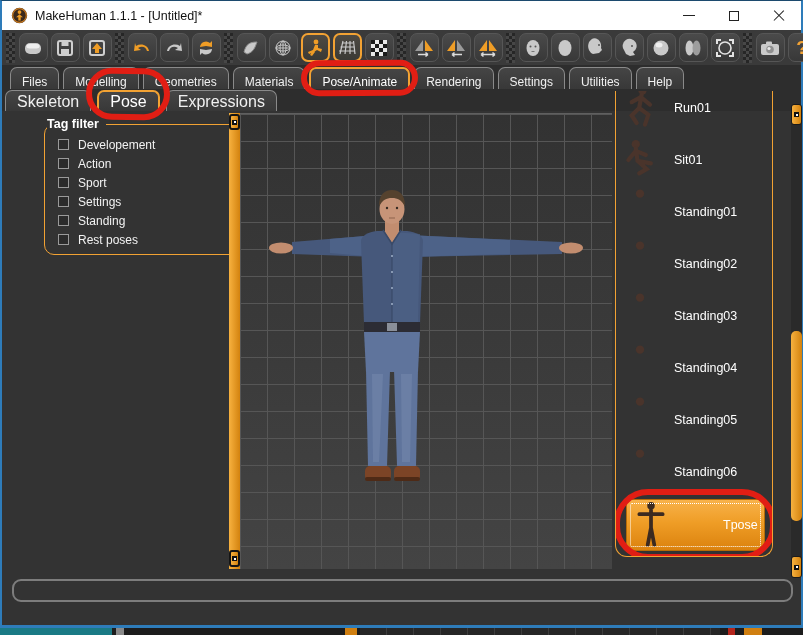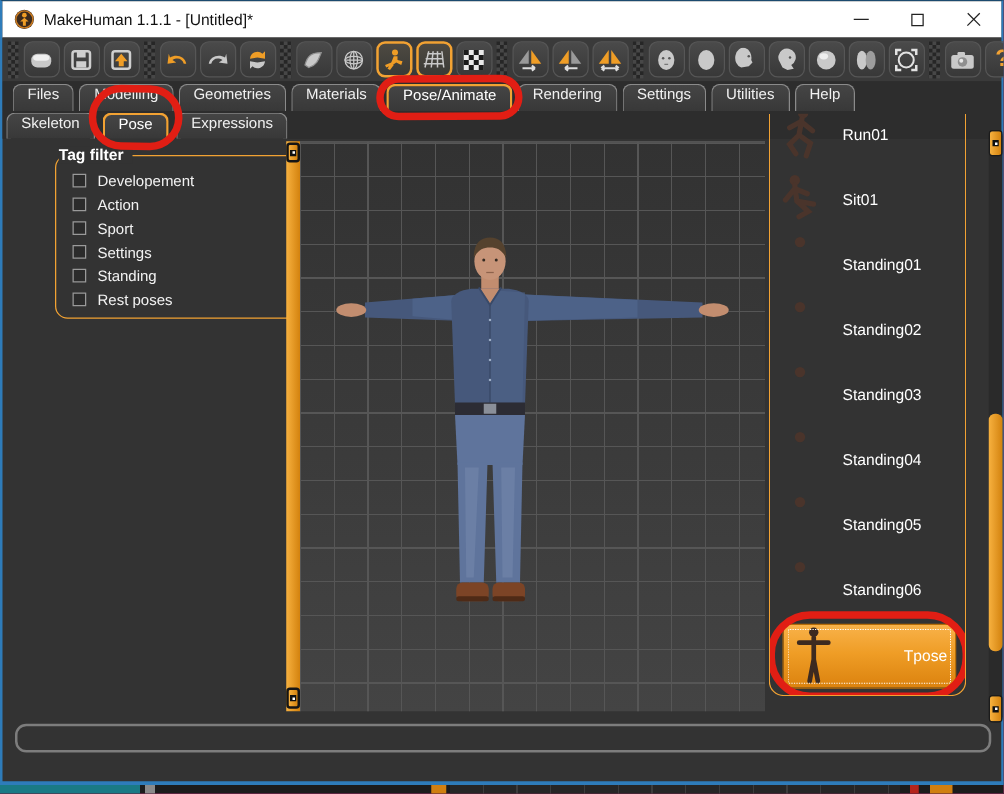--- a/index.html
+++ b/index.html
@@ -3,21 +3,21 @@
 <meta charset="utf-8">
 <style>
   :root{
     --accent:#f2a233; --accent-deep:#d07f10; --annotation:#e11e14;
     --window-border:#2e7cba; --titlebar-bg:#ffffff; --panel-bg:#333333;
     --taskbar-teal:#1a7a85; --grid-line:#565656;
   }
   *{box-sizing:border-box; margin:0; padding:0;}
   html,body{background:#111;}
   .screen{position:relative; width:803px; height:635px; overflow:hidden;
-    font-family:"Liberation Sans", sans-serif; background:#ec4899;}
+    font-family:"Liberation Sans", sans-serif; background:#737373;}
 
   
   .taskbar{position:absolute; left:0; bottom:0; width:803px; height:9px; background:#1c1c1c;}
   .tb-block{position:absolute; bottom:0; height:9px;}
 
   
   .window{position:absolute; left:0; top:0; width:803px; height:628px;
     background:var(--panel-bg);
     border-left:2px solid var(--window-border); border-right:2px solid var(--window-border);
     border-bottom:3px solid var(--window-border); border-top:1px solid #1c4a6e;}
@@ -45,24 +45,24 @@
     display:flex; align-items:center; justify-content:center; cursor:pointer;}
   .tbtn.active{border:2px solid var(--accent); background:linear-gradient(180deg,#4e4a42,#3a3a36);}
   .tbtn svg{display:block;}
   .help-glyph{color:var(--accent); font-size:19px; font-weight:bold; line-height:1;}
 
   
   .tabbar{position:absolute; left:0; top:64px; right:0; height:24px; background:#2d2d2d;
     display:flex; align-items:flex-end; padding-left:8px; gap:4px;}
   .subtabbar{position:absolute; left:0; top:88px; right:0; height:22px; background:#2d2d2d;
     display:flex; align-items:flex-end; padding-left:3px; gap:6px;}
-  .tab{position:relative; height:22px; padding:0 11px; display:flex; align-items:flex-start;
+  .tab{position:relative; height:22px; padding:0 11px; display:flex; align-items:flex-end;
     background:linear-gradient(180deg,#454545,#383838); border:1px solid #8a8a8a; border-bottom:none;
     border-radius:7px 7px 0 0; color:#f0f0f0; font-size:12px; cursor:pointer; white-space:nowrap;}
-  .subtabbar .tab{height:21px; font-size:12px;}
+  .subtabbar .tab{height:21px; font-size:16px;}
   .tab.selected{border:2px solid var(--accent); border-bottom:none; z-index:5; color:#fff;}
 
   
   .ring{position:absolute; border:6px solid var(--annotation); pointer-events:none; z-index:60;}
   .ring-tab{left:-10px; right:-10px; top:-9px; bottom:-7px; border-radius:22px; transform:rotate(-.4deg);}
   .ring-subtab{left:-13px; right:-13px; top:-24px; bottom:-9px; border-radius:26px; transform:rotate(.6deg);}
   .ring-tpose{left:-13px; right:-12px; top:-11px; bottom:-10px; border-radius:34px;}
 
   
   .tagfilter{position:absolute; left:10px; top:116px; width:200px; height:138px;margin-left:32px;}

